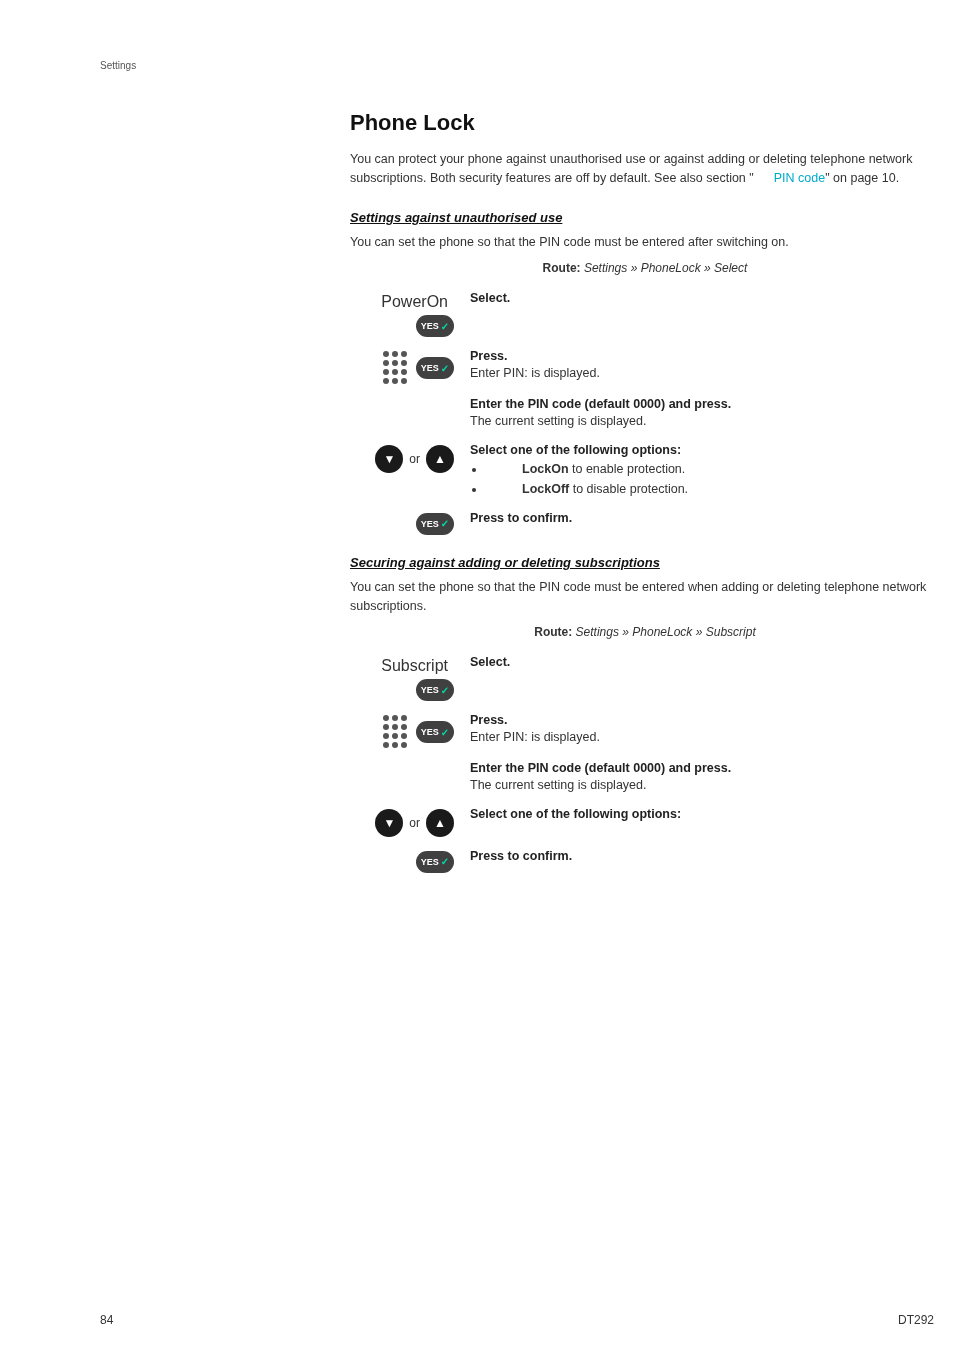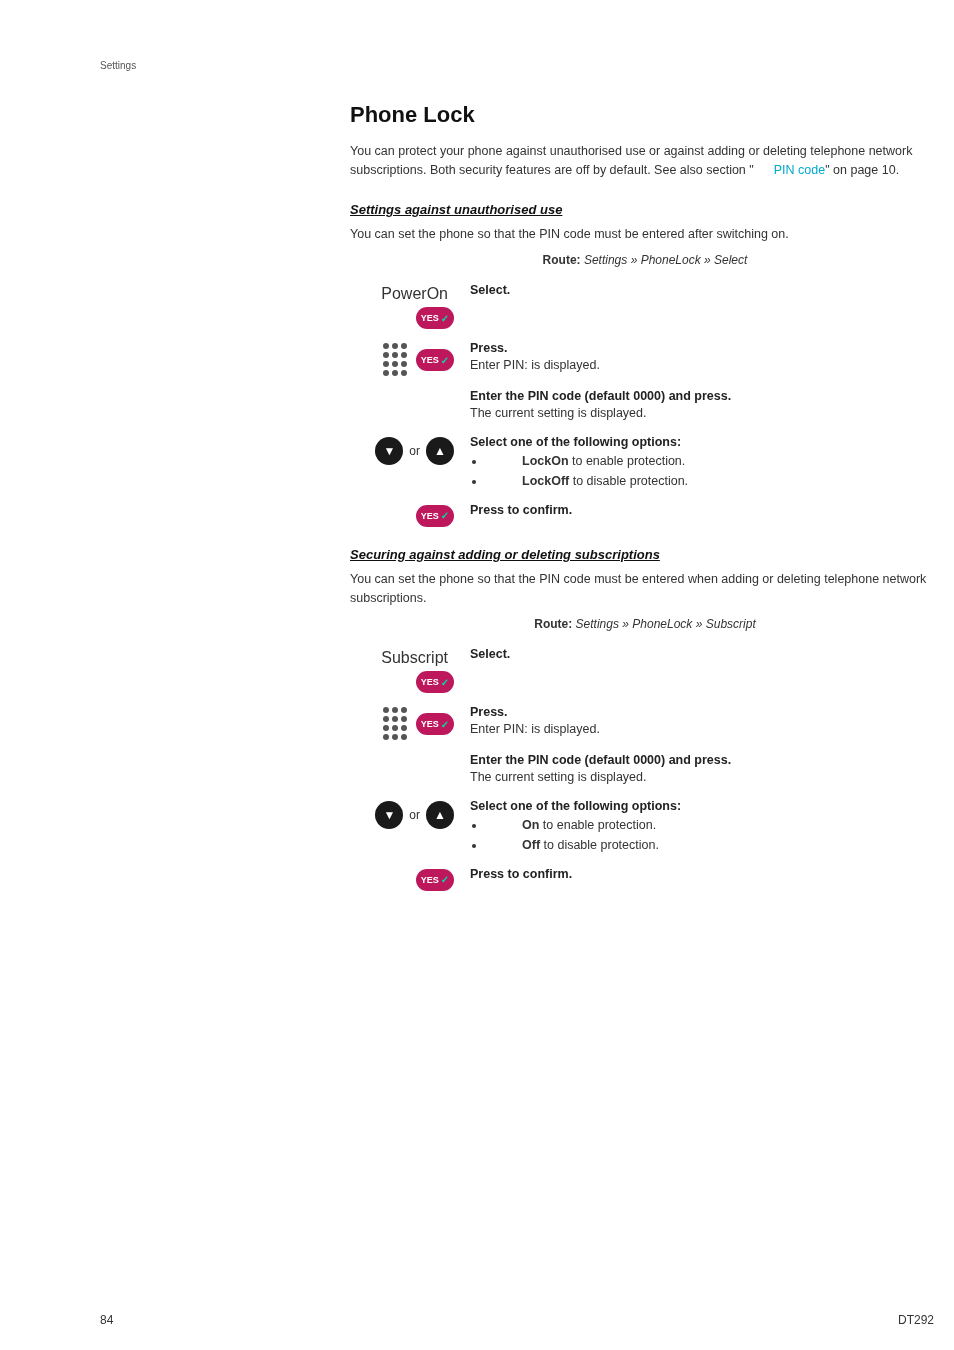--- a/index.html
+++ b/index.html
@@ -24,21 +24,21 @@
     .header-settings {
       position: absolute;
       top: 60px;
       left: 60px;
       font-size: 10px;
       color: #555;
     }
 
     .main-content {
       position: absolute;
-      top: 102px;
+      top: 110px;
       left: 310px;
       width: 590px;
     }
 
     .page-title {
       font-size: 22px;
       font-weight: bold;
       margin-bottom: 14px;
       color: #111;
     }
@@ -143,21 +143,21 @@
 
     .bullet-list li span.bold {
       font-weight: bold;
     }
 
     
     .yes-btn {
       display: inline-flex;
       align-items: center;
       justify-content: center;
-      background: #be185d;
+      background: #404040;
       color: #fff;
       font-size: 9px;
       font-weight: bold;
       border-radius: 12px;
       width: 38px;
       height: 22px;
       position: relative;
       gap: 2px;
     }
 
@@ -393,24 +393,20 @@
       <div class="instruction-block">
         <div class="icon-col">
           <div class="nav-arrow-block">
             <div class="arrow-btn">▼</div>
             <span class="or-text">or</span>
             <div class="arrow-btn">▲</div>
           </div>
         </div>
         <div class="text-col">
           <div class="instruction-title">Select one of the following options:</div>
-          <ul class="bullet-list">
-            <li><span class="bold">On</span> to enable protection.</li>
-            <li><span class="bold">Off</span> to disable protection.</li>
-          </ul>
         </div>
       </div>
 
       <div class="instruction-block">
         <div class="icon-col">
           <div class="yes-btn">
             <span>YES</span>
             <span class="checkmark">✓</span>
           </div>
         </div>

